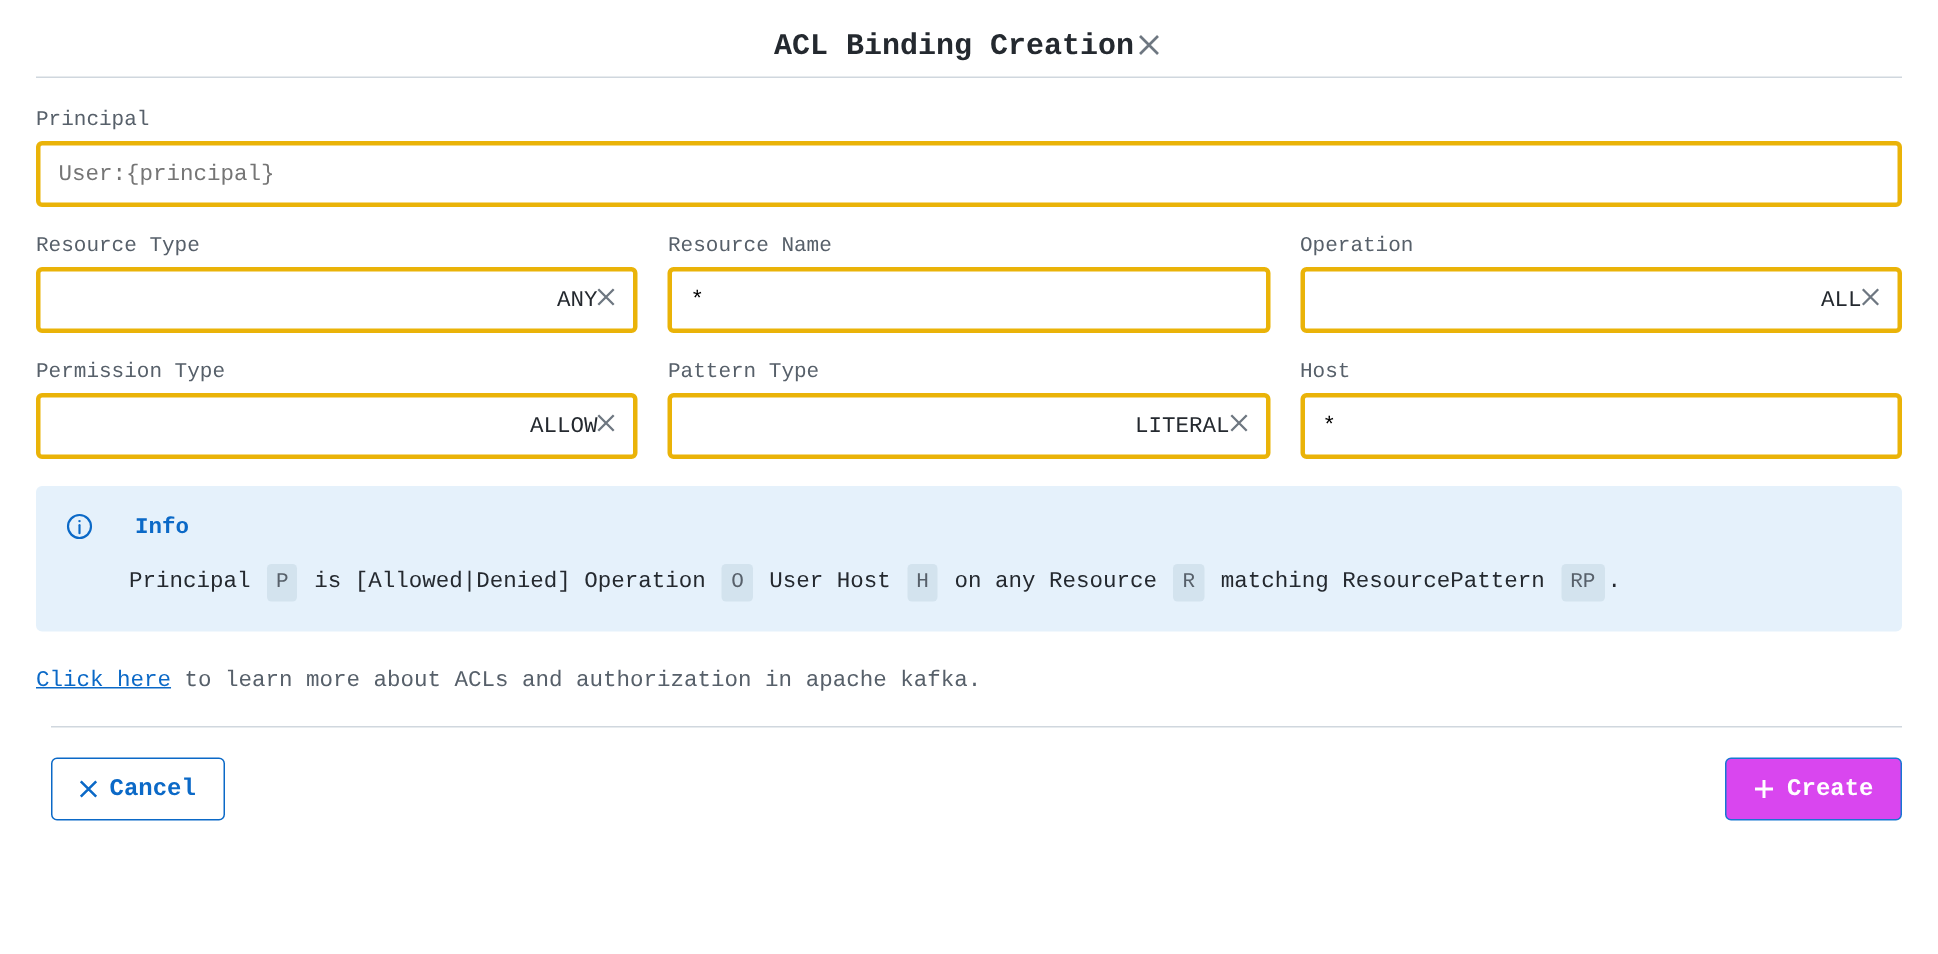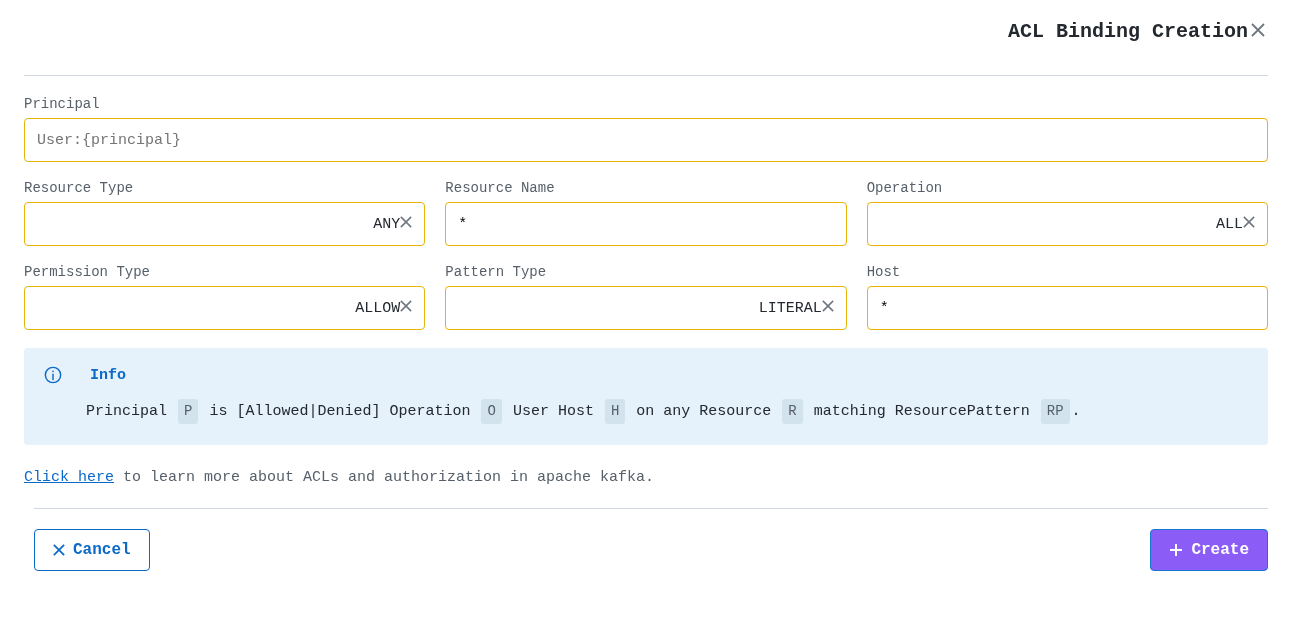--- a/index.html
+++ b/index.html
@@ -5,24 +5,24 @@
     * { box-sizing: border-box; margin: 0; padding: 0; }
     body {
       font-family: ui-monospace, SFMono-Regular, Menlo, Monaco, Consolas, "Liberation Mono", "Courier New", monospace;
       color: #24292f;
       background: #fff;
       padding: 20px 24px;
       width: 1292px;
     }
     .header {
       display: flex;
-      justify-content: flex-end;
+      justify-content: center;
       align-items: center;
       border-bottom: 1px solid #d0d7de;
-      padding-bottom: 32px;
+      padding-bottom: 8px;
       margin-bottom: 20px;
     }
     .title {
       font-size: 20px;
       font-weight: 700;
     }
     .close-btn {
       background: none;
       border: none;
       color: #6e7781;
@@ -35,21 +35,21 @@
     .form-row { display: flex; gap: 20px; margin-bottom: 18px; }
     .form-group { display: flex; flex-direction: column; flex: 1; }
     .form-group.full { flex: 0 0 100%; }
     .label {
       font-size: 14px;
       color: #57606a;
       margin-bottom: 6px;
     }
     .input, .select {
       height: 44px;
-      border: 1px solid #eab308;
+      border: 3px solid #eab308;
       border-radius: 4px;
       padding: 0 12px;
       font-family: inherit;
       font-size: 15px;
       display: flex;
       align-items: center;
       background: #fff;
     }
     input.input { width: 100%; outline: none; }
     .select { justify-content: flex-end; cursor: pointer; }
@@ -105,21 +105,21 @@
       font-size: 16px;
       font-weight: 600;
       cursor: pointer;
     }
     .btn-cancel {
       background: #fff;
       color: #0b69c7;
       border: 1px solid #0b69c7;
     }
     .btn-create {
-      background: #8b5cf6;
+      background: #d946ef;
       color: #fff;
       border: 1px solid #1677d2;
     }
     .btn .icon { display: inline-flex; }
   </style>
 </head>
 <body>
 
 <div class="header">
   <div class="title">ACL Binding Creation</div>

